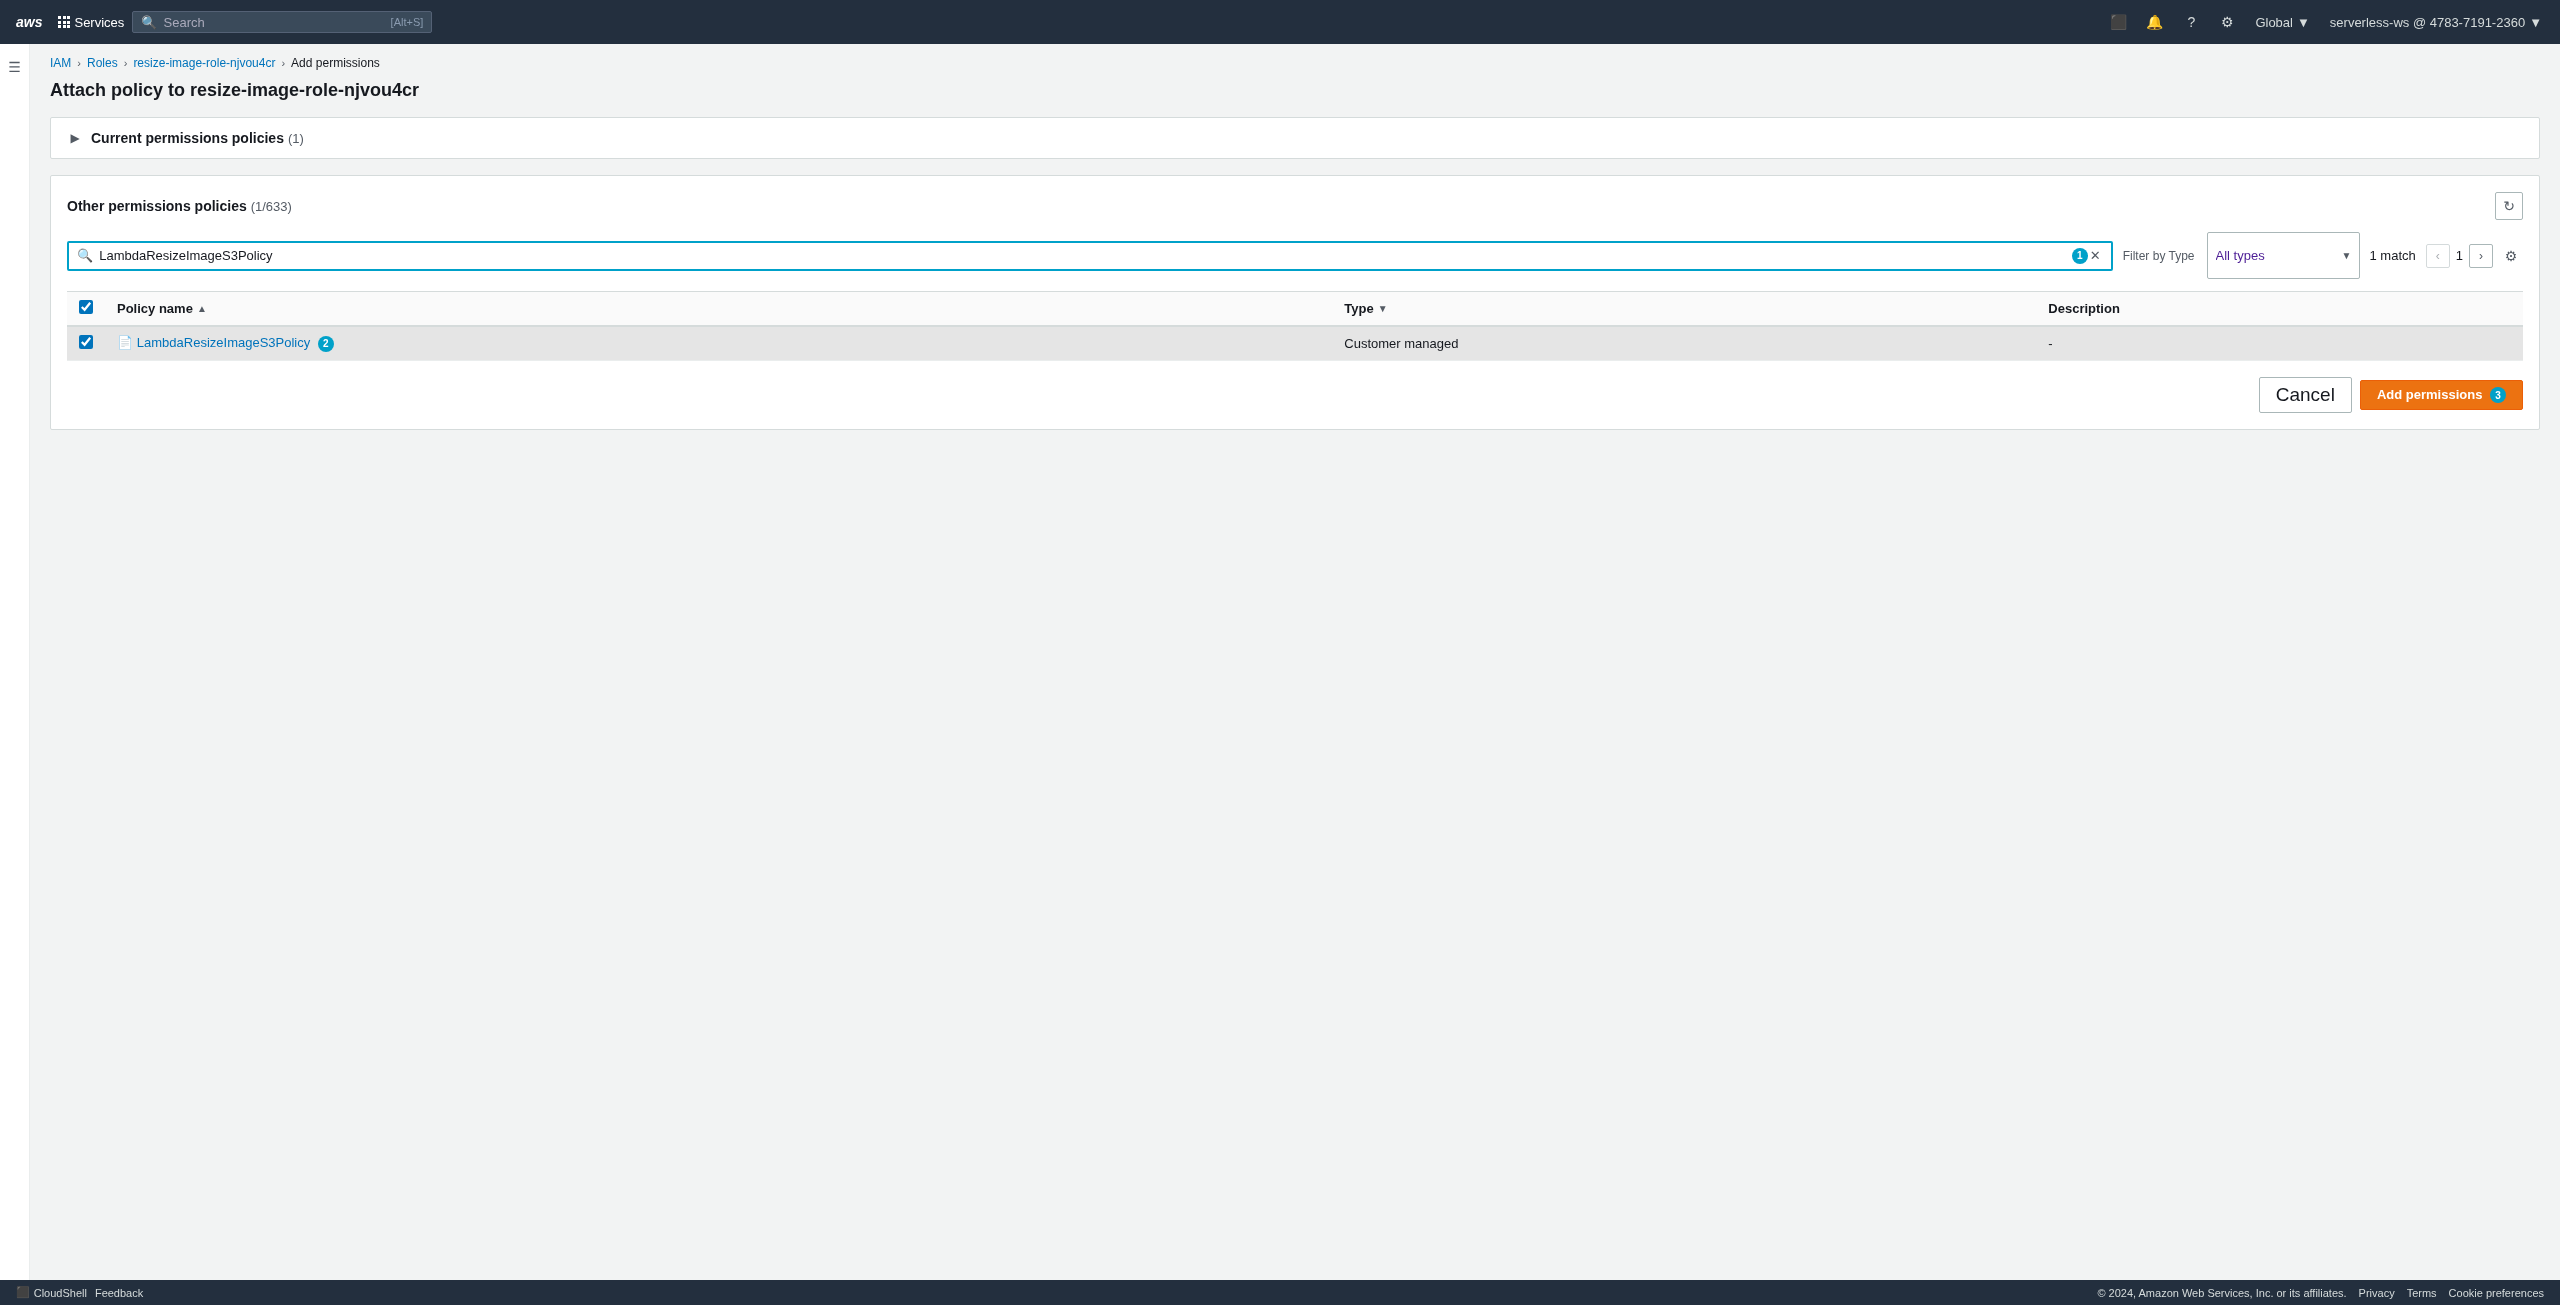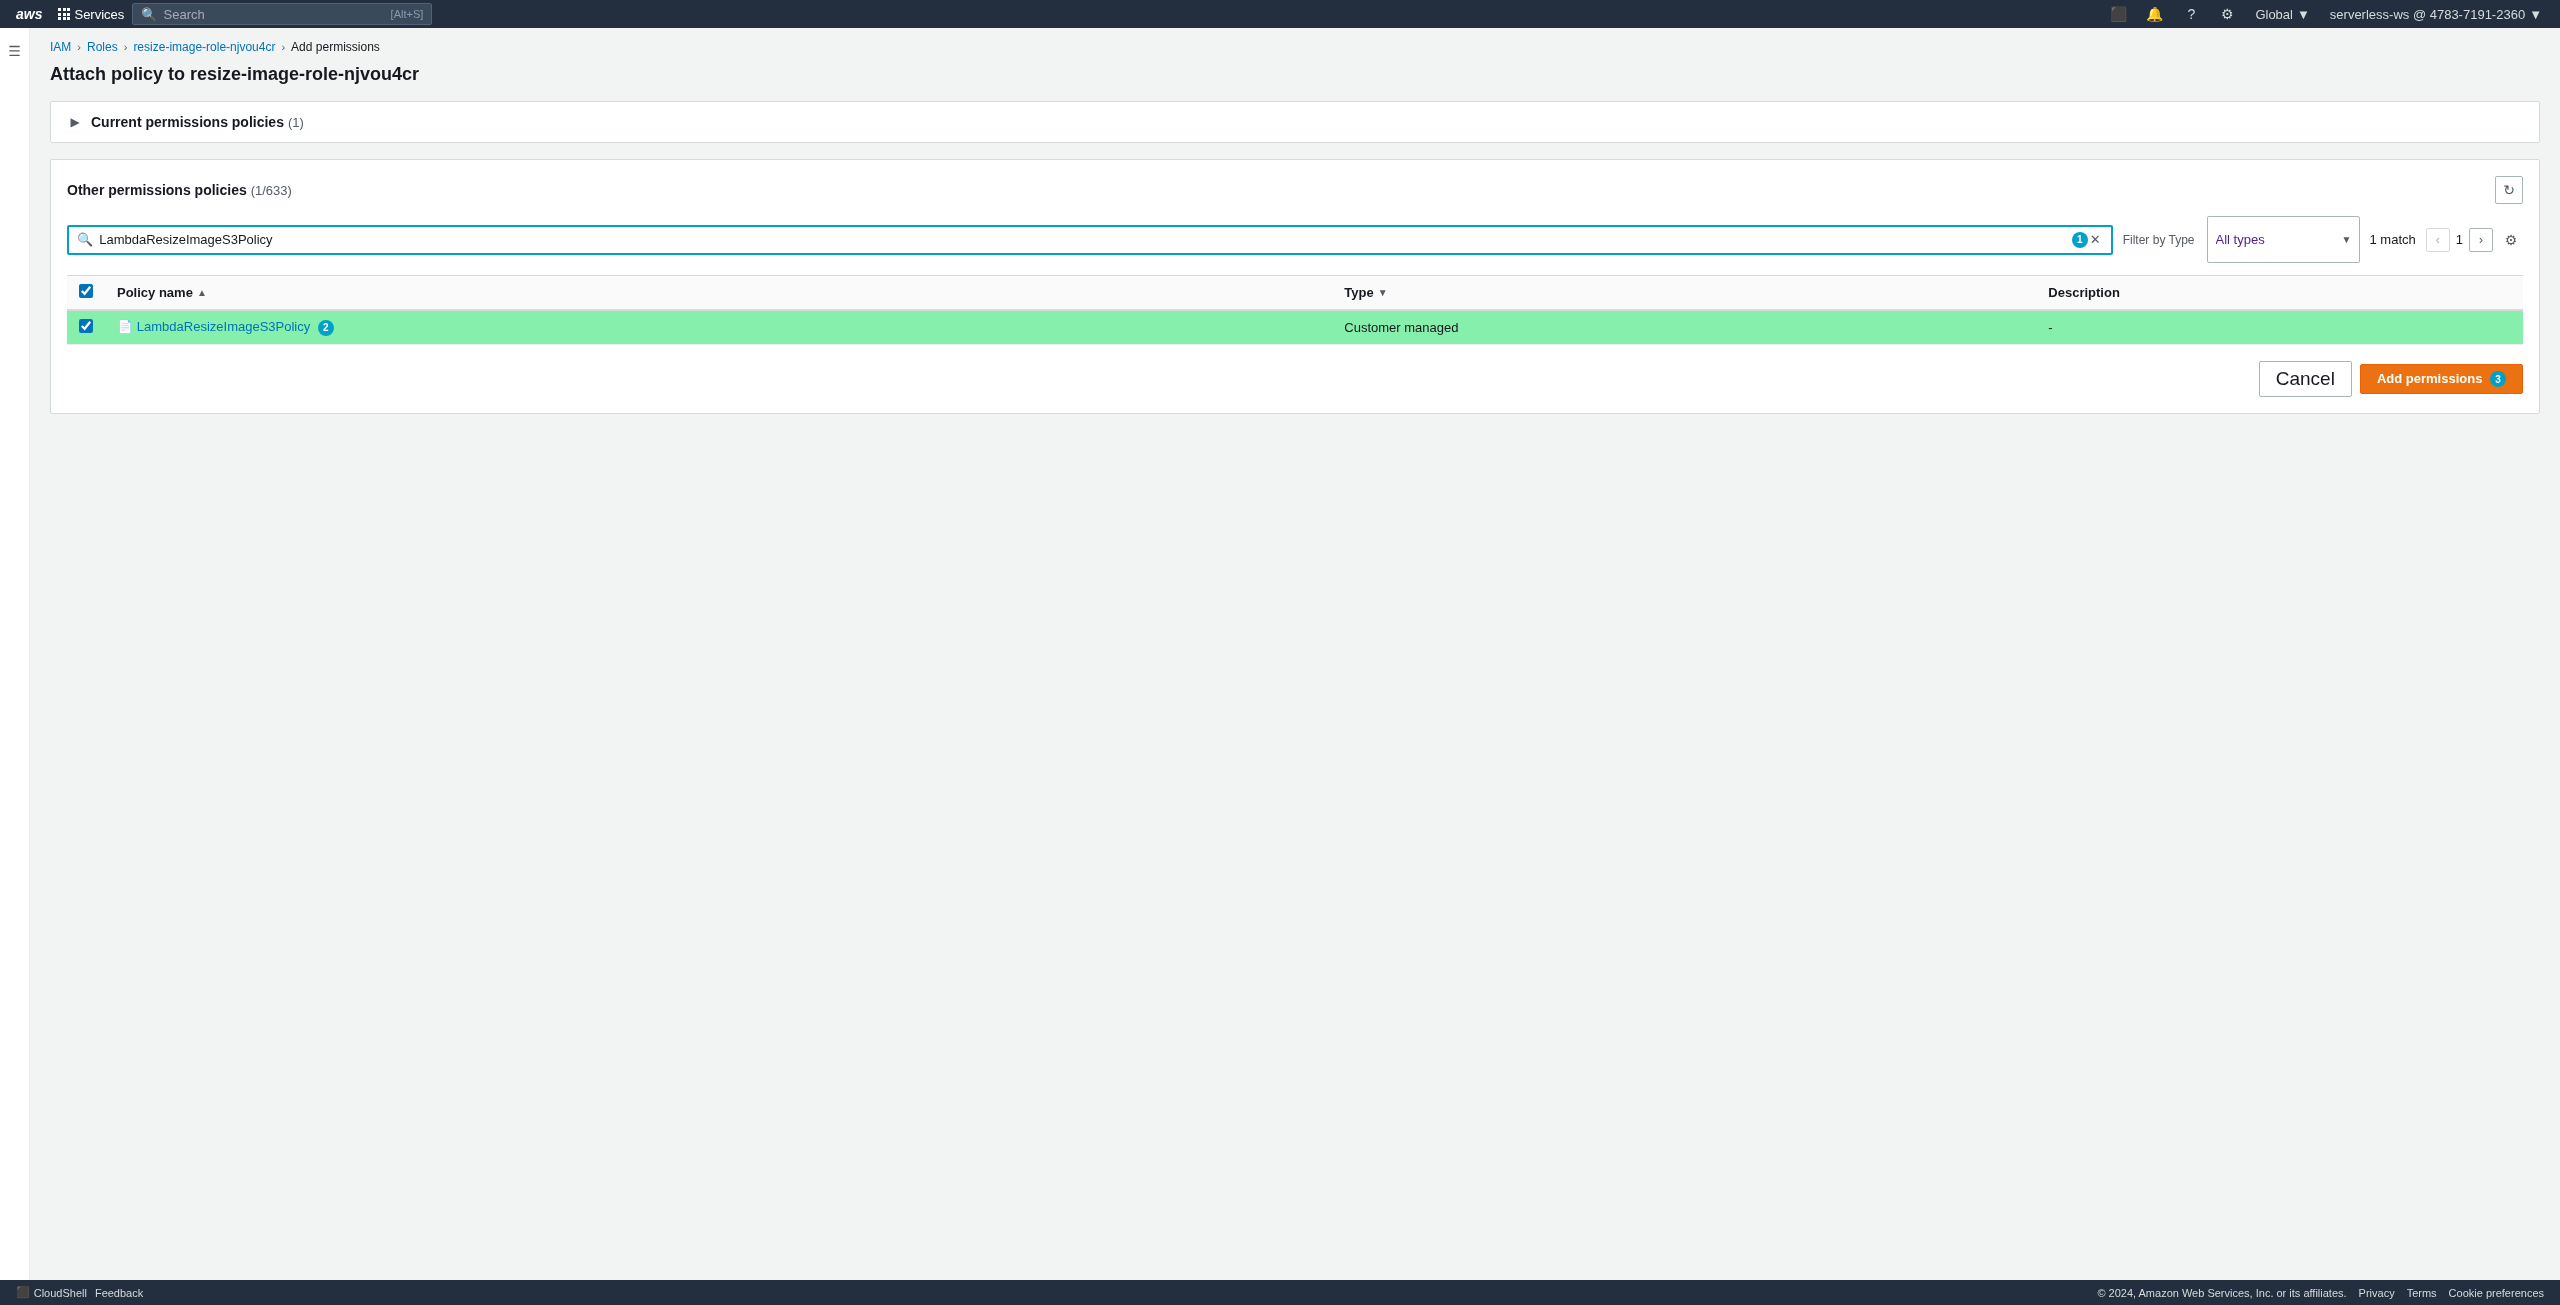--- a/index.html
+++ b/index.html
@@ -10,21 +10,21 @@
       color: #16191f;
       min-height: 100vh;
       display: flex;
       flex-direction: column;
     }
 
     
     .top-nav {
       background: #232f3e;
       color: #fff;
-      height: 28px;
+      height: 44px;
       display: flex;
       align-items: center;
       padding: 0 8px;
       gap: 0;
       flex-shrink: 0;
     }
     .aws-logo {
       display: flex;
       align-items: center;
       padding: 0 8px;
@@ -393,21 +393,21 @@
       white-space: nowrap;
       user-select: none;
     }
     .policy-table td {
       padding: 8px 12px;
       border-bottom: 1px solid #eaeded;
       font-size: 13px;
       color: #16191f;
       vertical-align: middle;
     }
-    .policy-table tr.selected td { background: #86efac; }
+    .policy-table tr.selected td { background: #e5e5e5; }
     .th-checkbox {
       width: 32px;
       padding: 8px 12px;
     }
     .th-sort {
       display: flex;
       align-items: center;
       gap: 4px;
     }
     .sort-icon {

